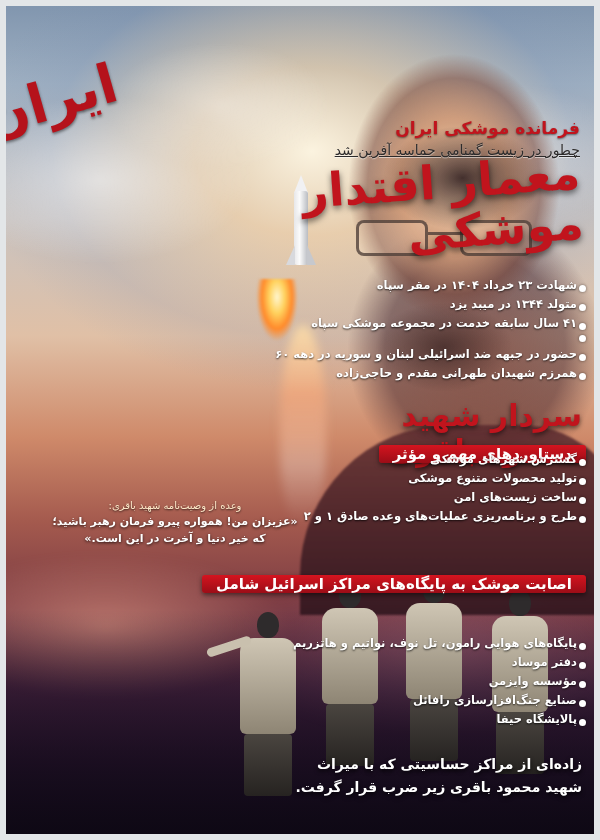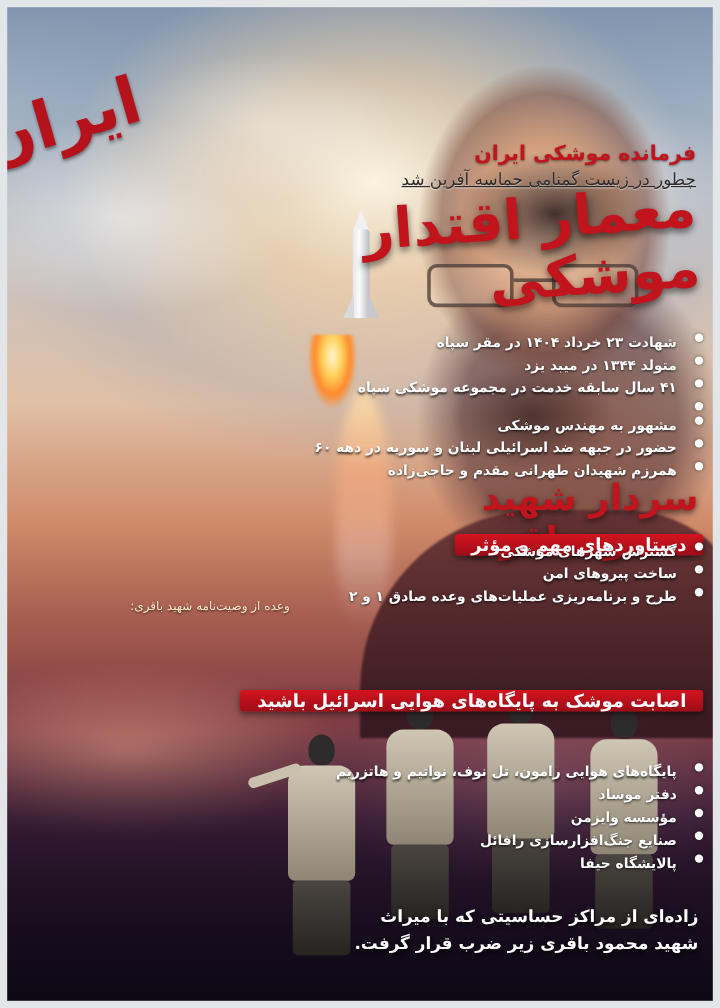--- a/index.html
+++ b/index.html
@@ -161,22 +161,22 @@
     text-align:right;direction:rtl;
     font-size:30px;font-weight:bold;color:#c1141d;
     text-shadow:0 2px 5px rgba(0,0,0,.6);
     letter-spacing:-1px;
   }
   
   .bullets{
     position:absolute;direction:rtl;text-align:right;
   }
   .bullets .row{
-    display:flex;align-items:flex-start;justify-content:flex-start;
-    gap:15px;margin-bottom:5px;
+    display:flex;align-items:flex-end;justify-content:flex-start;
+    gap:2px;margin-bottom:5px;
   }
   .bullets .row .dot{
     width:7px;height:7px;border-radius:50%;
     background:#ffffff;flex:0 0 auto;
     box-shadow:0 0 3px rgba(0,0,0,.5);
   }
   .bullets .row .txt{
     color:#ffffff;font-size:11.5px;font-weight:bold;
     text-shadow:0 1px 2px rgba(0,0,0,.75);
     white-space:nowrap;
@@ -300,49 +300,49 @@
       </div>
     <div class="row">
         <span class="dot"></span>
         <span class="txt">۴۱ سال سابقه خدمت در مجموعه موشکی سپاه</span>
       </div>
     <div class="row">
         <span class="dot"></span>
       </div>
     <div class="row">
         <span class="dot"></span>
-        <span class="txt">مشهور به مهندس موشکی</span>
-      </div>
-    <div class="row">
-        <span class="dot"></span>
         <span class="txt">حضور در جبهه ضد اسرائیلی لبنان و سوریه در دهه ۶۰</span>
       </div>
     <div class="row">
         <span class="dot"></span>
         <span class="txt">همرزم شهیدان طهرانی مقدم و حاجی‌زاده</span>
       </div>
   </div>
 
   <div class="ribbon" id="ribbon-ach">دستاوردهای مهم و مؤثر</div>
   <div class="bullets" id="list-ach">
     <div class="row">
         <span class="dot"></span>
         <span class="txt">گسترش شهرهای موشکی</span>
       </div>
     <div class="row">
         <span class="dot"></span>
-        <span class="txt">ساخت پیرو‌های امن</span>
+        <span class="txt">تولید محصولات متنوع موشکی</span>
+      </div>
+    <div class="row">
+        <span class="dot"></span>
+        <span class="txt">ساخت زیست‌های امن</span>
       </div>
     <div class="row">
         <span class="dot"></span>
         <span class="txt">طرح و برنامه‌ریزی عملیات‌های وعده صادق ۱ و ۲</span>
       </div>
   </div>
 
-  <div class="ribbon" id="ribbon-tgt">اصابت موشک به پایگاه‌های هوایی اسرائیل باشید</div>
+  <div class="ribbon" id="ribbon-tgt">اصابت موشک به پایگاه‌های مراکز اسرائیل شامل</div>
   <div class="bullets" id="list-tgt">
     <div class="row">
         <span class="dot"></span>
         <span class="txt">پایگاه‌های هوایی رامون، تل نوف، نواتیم و هاتزریم</span>
       </div>
     <div class="row">
         <span class="dot"></span>
         <span class="txt">دفتر موساد</span>
       </div>
     <div class="row">
@@ -354,18 +354,19 @@
         <span class="txt">صنایع جنگ‌افزارسازی رافائل</span>
       </div>
     <div class="row">
         <span class="dot"></span>
         <span class="txt">پالایشگاه حیفا</span>
       </div>
   </div>
 
   <div class="quote">
     <div class="q-title">وعده از وصیت‌نامه شهید باقری:</div>
+    <div class="q-body">«عزیزان من! همواره پیرو فرمان رهبر باشید؛ که خیر دنیا و آخرت در این است.»</div>
   </div>
 
   <div class="footer">زاده‌ای از مراکز حساسیتی که با میراث شهید محمود باقری زیر ضرب قرار گرفت.</div>
 
   <div class="frame"></div>
 </div>
 
 </body></html>

